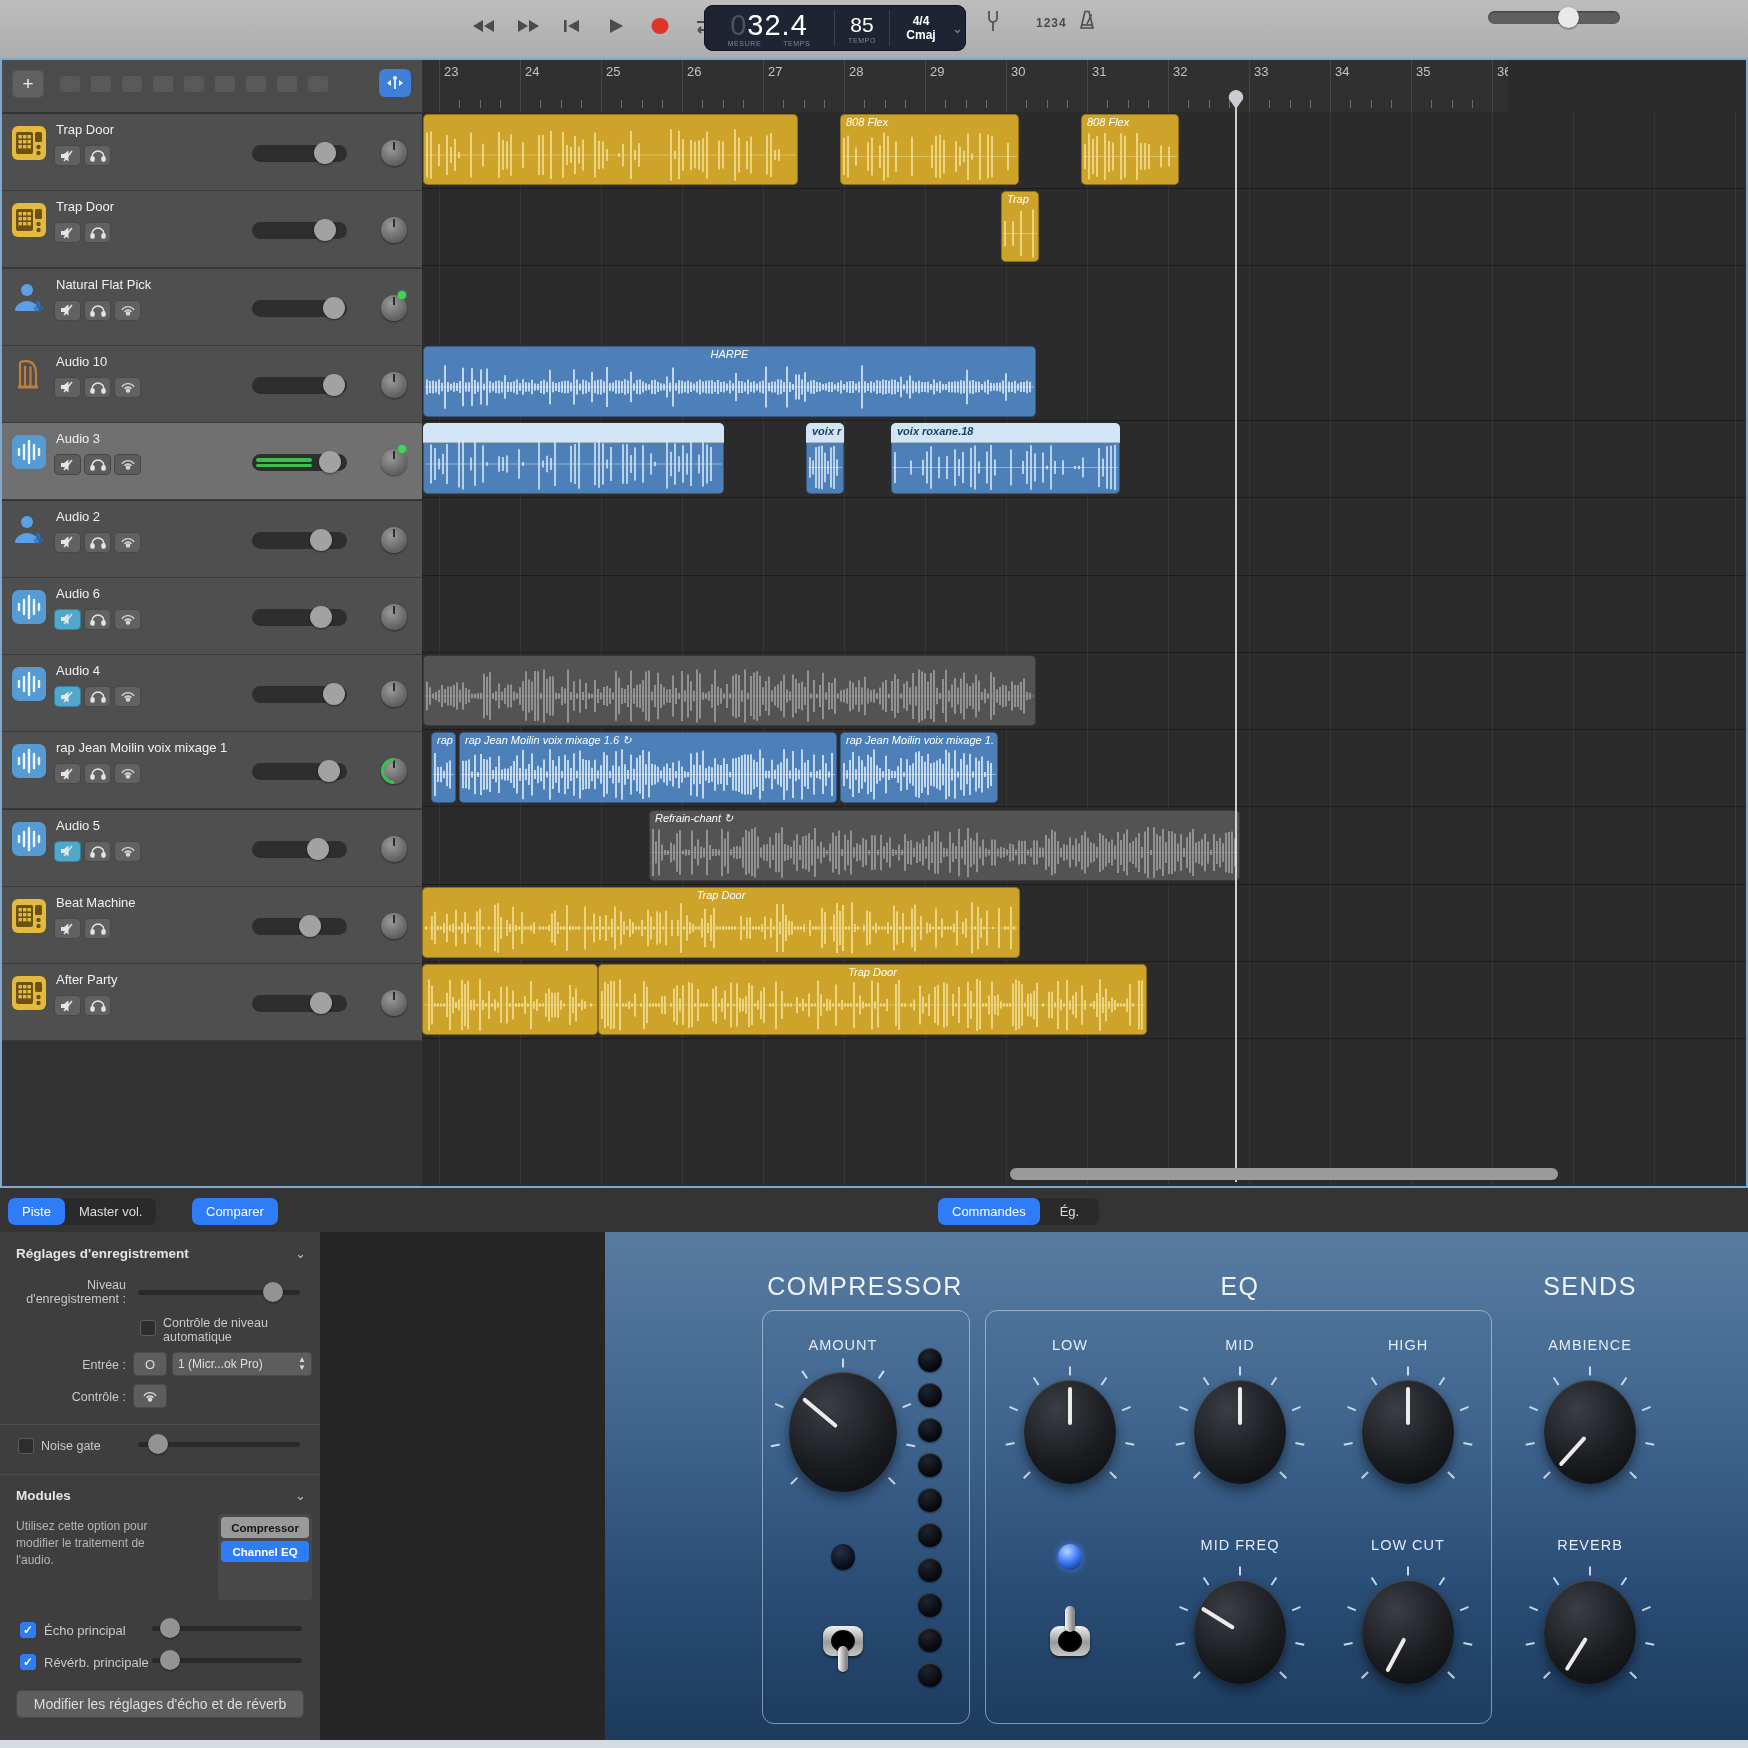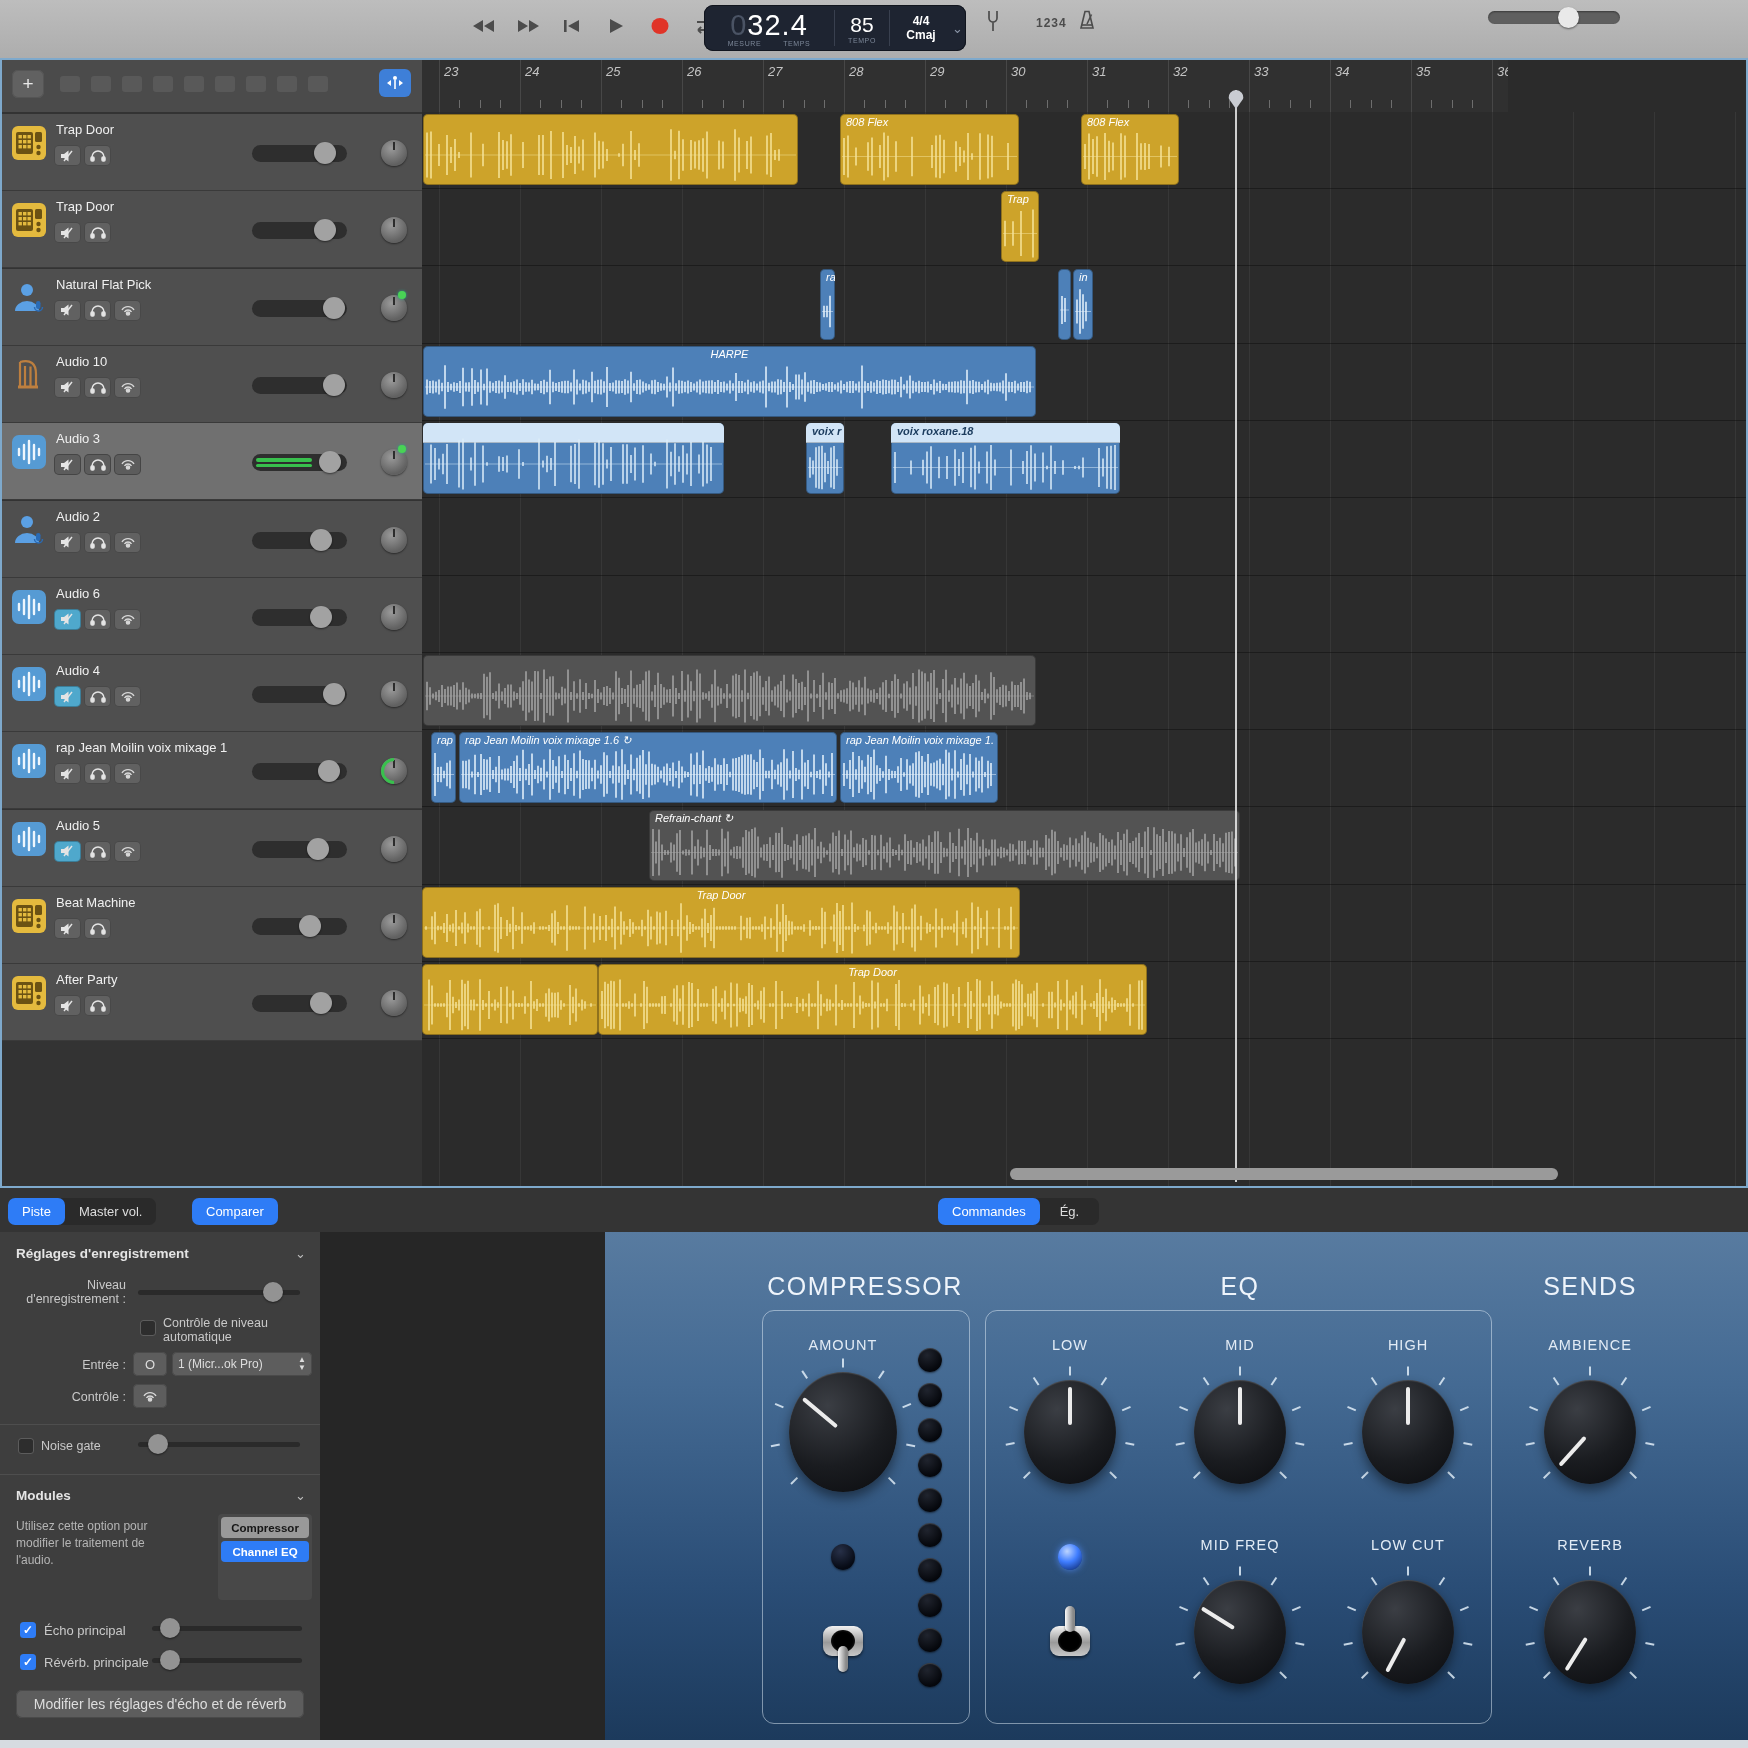--- a/index.html
+++ b/index.html
@@ -24,21 +24,21 @@
   #lcd-chev{width:14px;color:#8b96a8;font-size:13px;display:flex;align-items:center;}
   .bar-ic{top:10px;color:#4c4c4c;}
   #top-vol{left:1488px;top:11px;width:132px;height:13px;background:#5f5f5f;border-radius:7px;box-shadow:inset 0 1px 2px rgba(0,0,0,.4);}
   #top-vol .hd{position:absolute;top:-4px;width:21px;height:21px;border-radius:50%;background:#e9e9e9;box-shadow:0 1px 2px rgba(0,0,0,.5);}
   
   #frame{left:0;top:58px;width:1748px;height:1130px;border:2px solid #7ea9cc;box-sizing:border-box;background:#2b2b2b;}
   #cornerbar{left:0;top:0;width:420px;height:52px;background:#4b4b4b;border-bottom:1px solid #353535;}
   .ghost-slot{top:16px;width:20px;height:16px;border-radius:3px;background:rgba(255,255,255,.08);}
   #addtrack{left:10px;top:10px;width:32px;height:28px;border-radius:6px;background:#616161;color:#e8e8e8;font-size:19px;text-align:center;line-height:27px;box-shadow:inset 0 0 0 1px #555;}
   #catch{left:377px;top:9px;width:32px;height:28px;border-radius:6px;background:#3e7fd8;display:flex;align-items:center;justify-content:center;}
-  #ruler{left:420px;top:0;width:1086px;height:52px;background:#303030;border-bottom:1px solid #1d1d1d;overflow:hidden;font-style:italic;}
+  #ruler{left:420px;top:0;width:1086px;height:52px;background:#303030;border-bottom:1px solid #1d1d1d;overflow:hidden;}
   .rnum{position:absolute;top:4px;font-size:13px;color:#c3c3c3;}
   .rline{position:absolute;top:0;width:1px;height:52px;background:#474747;}
   .rtick{position:absolute;top:40px;width:1px;height:8px;background:#6d6d6d;}
   #headers{left:0;top:52px;width:420px;height:1074px;background:#333;overflow:hidden;border-right:1px solid #1c1c1c;}
   .trk{position:absolute;left:0;width:420px;height:77px;background:#4f4f4f;border-bottom:1px solid #3a3a3a;box-sizing:border-box;}
   .trk.sel{background:#707070;}
   .trk-name{position:absolute;left:54px;top:8px;font-size:13px;color:#f0f0f0;white-space:nowrap;}
   .tkbtn{position:absolute;top:31px;width:27px;height:21px;border-radius:5px;background:#616161;display:flex;align-items:center;justify-content:center;box-shadow:inset 0 0 0 1px rgba(0,0,0,.25);}
   .trk.sel .tkbtn{background:#5c5c5c;}
   .tkbtn.on{background:#4fa8cc;}
@@ -748,49 +748,20 @@
         <div class="region rg-yellow" style="left: 579px; width: 38px; top: 2px;">
           <div class="rl">Trap</div>
           <div class="rwave" style="bottom: 2px; left: 2px;">
             <svg width="34" height="53" style="display:block">
               <line x1="0" y1="26.5" x2="34" y2="26.5" stroke="#f6e49a" stroke-opacity=".5"></line>
               <path d="M2 13.7L2 39.3M10 14.2L10 38.8M18 3.9L18 49.1M30 2.4L30 50.6" stroke="#f6e49a" stroke-width="1.6" stroke-opacity=".95" fill="none"></path>
             </svg>
           </div>
         </div>
       </div>
-      <div class="lane-row" style="top: 154.6px;">
-        <div class="region rg-blue" style="left: 398px; width: 15px; top: 2px;">
-          <div class="rl">ra</div>
-          <div class="rwave" style="bottom: 2px; left: 2px;">
-            <svg width="11" height="53" style="display:block">
-              <line x1="0" y1="26.5" x2="11" y2="26.5" stroke="#e7f2fc" stroke-opacity=".5"></line>
-              <path d="M2 20.8L2 32.2M5 20.7L5 32.3M8 10.8L8 42.2" stroke="#e7f2fc" stroke-width="1.6" stroke-opacity=".95" fill="none"></path>
-            </svg>
-          </div>
-        </div>
-        <div class="region rg-blue" style="left: 636px; width: 13px; top: 2px;">
-          <div class="rl"></div>
-          <div class="rwave" style="bottom: 2px; left: 2px;">
-            <svg width="9" height="56" style="display:block">
-              <line x1="0" y1="28" x2="9" y2="28" stroke="#e7f2fc" stroke-opacity=".5"></line>
-              <path d="M2 13.9L2 42.1M5 15.9L5 40.1" stroke="#e7f2fc" stroke-width="1.6" stroke-opacity=".95" fill="none"></path>
-            </svg>
-          </div>
-        </div>
-        <div class="region rg-blue" style="left: 651px; width: 20px; top: 2px;">
-          <div class="rl">in</div>
-          <div class="rwave" style="bottom: 2px; left: 2px;">
-            <svg width="16" height="53" style="display:block">
-              <line x1="0" y1="26.5" x2="16" y2="26.5" stroke="#e7f2fc" stroke-opacity=".5"></line>
-              <path d="M2 14.4L2 38.6M5 4.2L5 48.8M8 9.3L8 43.7M11 16.8L11 36.2" stroke="#e7f2fc" stroke-width="1.6" stroke-opacity=".95" fill="none"></path>
-            </svg>
-          </div>
-        </div>
-      </div>
       <div class="lane-row" style="top: 231.9px;">
         <div class="region rg-blue ctr" style="left: 1px; width: 613px; top: 2px;">
           <div class="rl">HARPE</div>
           <div class="rwave" style="bottom: 2px; left: 2px;">
             <svg width="609" height="56" style="display:block">
               <line x1="0" y1="28" x2="609" y2="28" stroke="#e7f2fc" stroke-opacity=".5"></line>
               <path d="M2 20.5L2 35.5M5 22.1L5 33.9M8 21.6L8 34.4M11 22.6L11 33.4M14 20.6L14 35.4M17 23.8L17 32.2M20 6.3L20 49.7M23 23.0L23 33.0M26 24.7L26 31.3M29 23.3L29 32.7M32 23.9L32 32.1M35 21.9L35 34.1M38 8.8L38 47.2M41 23.5L41 32.5M44 23.2L44 32.8M47 9.3L47 46.7M50 21.1L50 34.9M53 23.3L53 32.7M56 10.5L56 45.5M59 24.8L59 31.2M62 9.5L62 46.5M65 22.2L65 33.8M68 23.8L68 32.2M71 22.0L71 34.0M74 21.6L74 34.4M77 22.5L77 33.5M80 16.3L80 39.7M83 22.9L83 33.1M86 23.3L86 32.7M89 22.3L89 33.7M92 20.6L92 35.4M95 23.9L95 32.1M98 20.3L98 35.7M101 23.2L101 32.8M104 23.6L104 32.4M107 20.8L107 35.2M110 24.4L110 31.6M113 24.7L113 31.3M116 22.1L116 33.9M119 20.8L119 35.2M122 22.7L122 33.3M125 10.7L125 45.3M128 22.8L128 33.2M131 24.1L131 31.9M134 23.1L134 32.9M137 22.2L137 33.8M140 21.7L140 34.3M143 21.7L143 34.3M146 23.5L146 32.5M149 10.5L149 45.5M152 20.4L152 35.6M155 24.6L155 31.4M158 20.7L158 35.3M161 21.6L161 34.4M164 23.2L164 32.8M167 12.8L167 43.2M170 21.8L170 34.2M173 20.8L173 35.2M176 20.5L176 35.5M179 22.2L179 33.8M182 7.9L182 48.1M185 23.9L185 32.1M188 23.6L188 32.4M191 21.2L191 34.8M194 21.6L194 34.4M197 21.9L197 34.1M200 20.2L200 35.8M203 21.4L203 34.6M206 12.7L206 43.3M209 24.3L209 31.7M212 21.0L212 35.0M215 20.6L215 35.4M218 22.5L218 33.5M221 24.3L221 31.7M224 25.2L224 30.8M227 21.3L227 34.7M230 20.8L230 35.2M233 23.1L233 32.9M236 24.2L236 31.8M239 24.7L239 31.3M242 17.4L242 38.6M245 23.6L245 32.4M248 8.5L248 47.5M251 24.3L251 31.7M254 21.2L254 34.8M257 21.7L257 34.3M260 22.7L260 33.3M263 21.6L263 34.4M266 23.1L266 32.9M269 24.5L269 31.5M272 22.4L272 33.6M275 20.6L275 35.4M278 22.4L278 33.6M281 21.7L281 34.3M284 21.6L284 34.4M287 21.2L287 34.8M290 23.1L290 32.9M293 21.0L293 35.0M296 22.9L296 33.1M299 22.5L299 33.5M302 24.6L302 31.4M305 21.4L305 34.6M308 24.3L308 31.7M311 13.9L311 42.1M314 22.0L314 34.0M317 22.0L317 34.0M320 23.6L320 32.4M323 20.7L323 35.3M326 23.2L326 32.8M329 22.3L329 33.7M332 24.4L332 31.6M335 22.5L335 33.5M338 21.4L338 34.6M341 7.4L341 48.6M344 23.7L344 32.3M347 22.4L347 33.6M350 22.4L350 33.6M353 20.3L353 35.7M356 20.7L356 35.3M359 23.0L359 33.0M362 7.4L362 48.6M365 23.0L365 33.0M368 24.9L368 31.1M371 15.4L371 40.6M374 15.5L374 40.5M377 20.4L377 35.6M380 13.3L380 42.7M383 23.3L383 32.7M386 21.4L386 34.6M389 21.0L389 35.0M392 22.9L392 33.1M395 23.5L395 32.5M398 25.0L398 31.0M401 24.2L401 31.8M404 23.1L404 32.9M407 23.1L407 32.9M410 25.2L410 30.8M413 23.6L413 32.4M416 21.4L416 34.6M419 25.1L419 30.9M422 22.7L422 33.3M425 22.1L425 33.9M428 21.9L428 34.1M431 24.4L431 31.6M434 22.6L434 33.4M437 6.4L437 49.6M440 22.2L440 33.8M443 23.9L443 32.1M446 22.2L446 33.8M449 23.4L449 32.6M452 21.1L452 34.9M455 22.0L455 34.0M458 20.5L458 35.5M461 21.1L461 34.9M464 21.8L464 34.2M467 20.6L467 35.4M470 20.7L470 35.3M473 23.1L473 32.9M476 17.7L476 38.3M479 25.2L479 30.8M482 21.4L482 34.6M485 16.6L485 39.4M488 21.7L488 34.3M491 23.2L491 32.8M494 21.7L494 34.3M497 23.1L497 32.9M500 23.1L500 32.9M503 22.6L503 33.4M506 24.9L506 31.1M509 20.5L509 35.5M512 23.8L512 32.2M515 22.0L515 34.0M518 24.8L518 31.2M521 25.0L521 31.0M524 22.8L524 33.2M527 22.7L527 33.3M530 22.2L530 33.8M533 22.4L533 33.6M536 21.2L536 34.8M539 21.7L539 34.3M542 10.7L542 45.3M545 21.7L545 34.3M548 21.0L548 35.0M551 22.6L551 33.4M554 22.7L554 33.3M557 25.1L557 30.9M560 22.5L560 33.5M563 20.7L563 35.3M566 23.7L566 32.3M569 24.3L569 31.7M572 23.7L572 32.3M575 23.4L575 32.6M578 21.4L578 34.6M581 14.3L581 41.7M584 22.7L584 33.3M587 23.1L587 32.9M590 21.7L590 34.3M593 24.5L593 31.5M596 23.1L596 32.9M599 22.9L599 33.1M602 21.8L602 34.2M605 22.8L605 33.2" stroke="#e7f2fc" stroke-width="1.6" stroke-opacity=".95" fill="none"></path>
             </svg>
           </div>
         </div>

